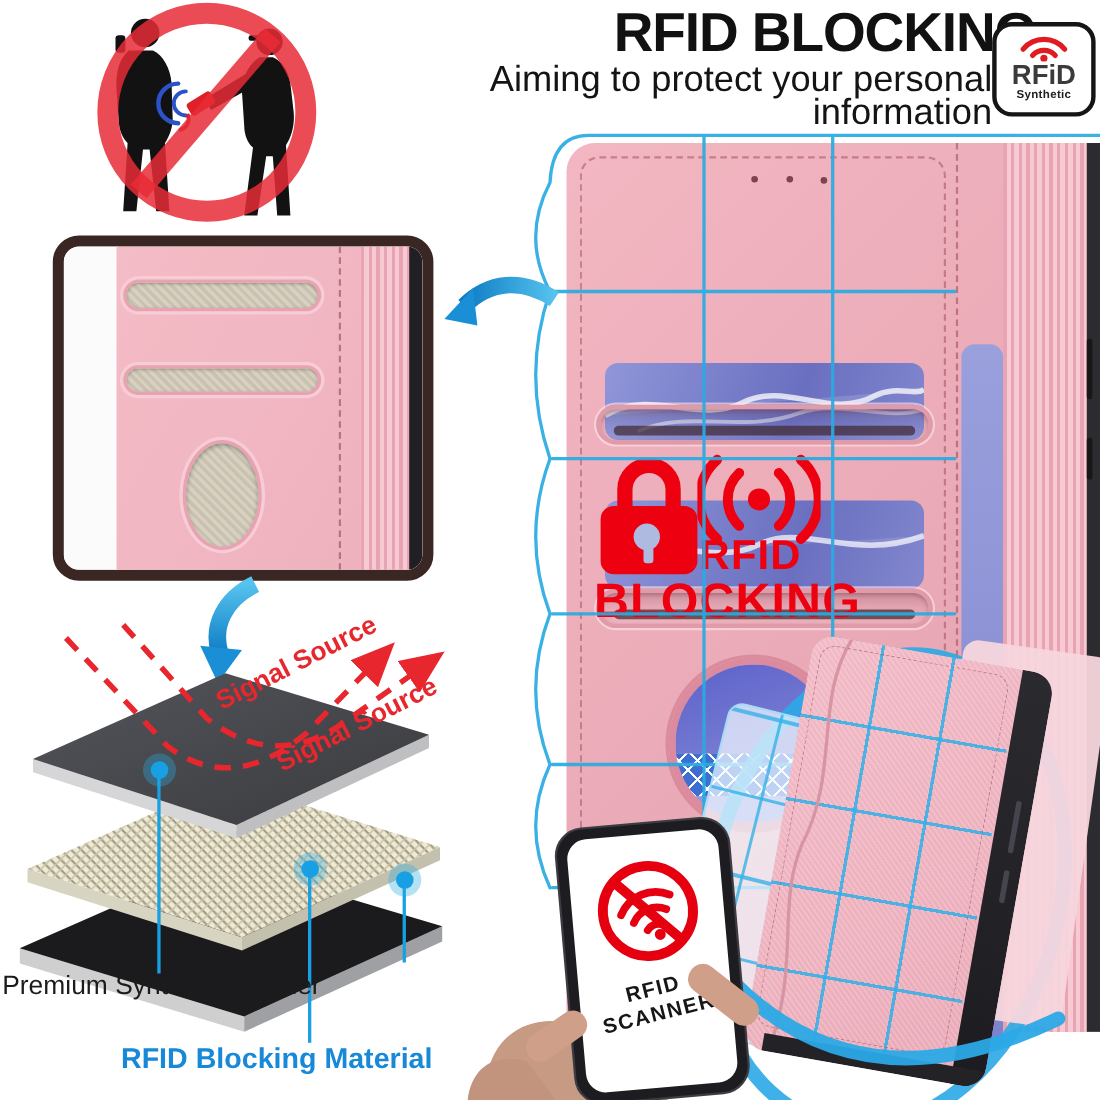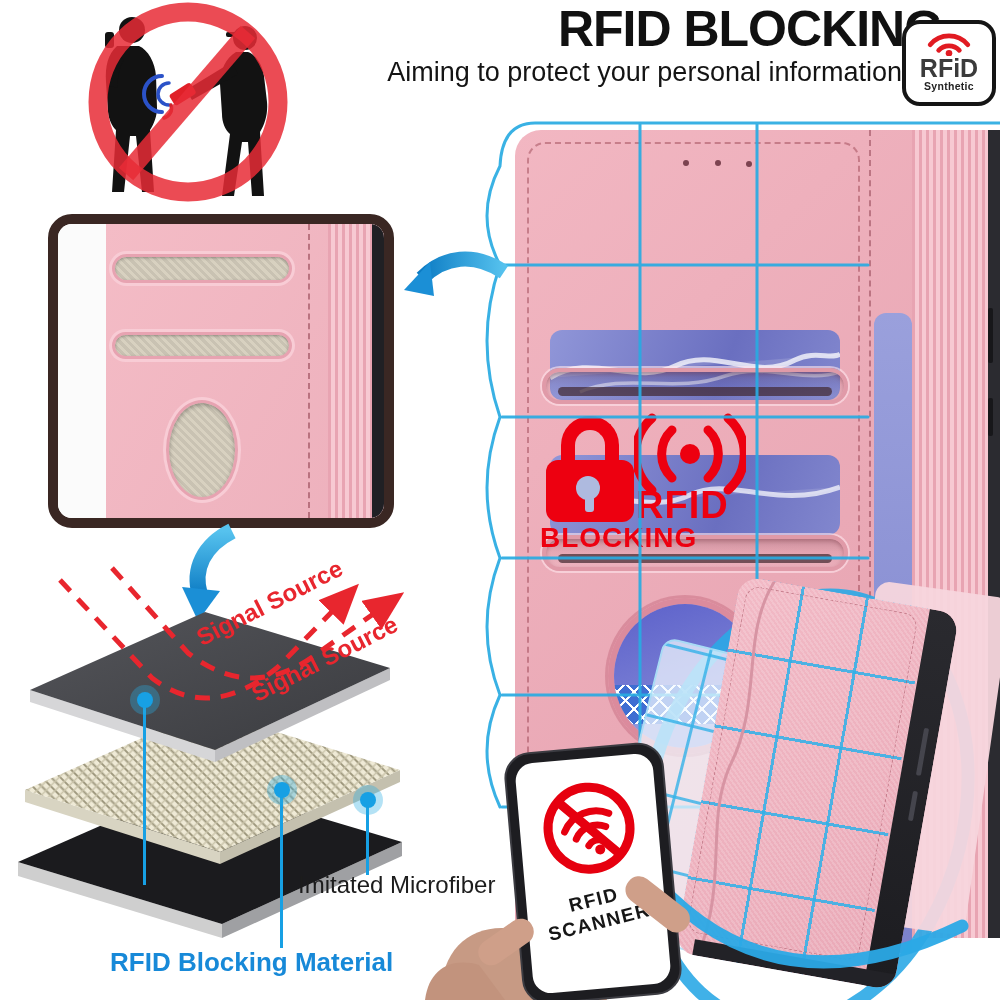--- a/index.html
+++ b/index.html
@@ -3,21 +3,21 @@
 <meta charset="utf-8">
 <style>
   html,body{margin:0;padding:0;background:#fff;}
   #canvas{position:relative;width:1000px;height:1000px;background:#fff;overflow:hidden;
           font-family:"Liberation Sans",sans-serif;color:#111;}
   .abs{position:absolute;}
 
   
   #title{left:535px;top:0px;width:430px;text-align:center;font-size:50px;font-weight:800;
          letter-spacing:-1px;color:#111;}
-  #subtitle{left:290px;top:57px;width:612px;text-align:right;font-size:27px;line-height:30px;color:#141414;}
+  #subtitle{left:290px;top:57px;width:612px;text-align:right;font-size:33px;line-height:30px;color:#141414;}
   #badge{left:902px;top:20px;width:94px;height:86px;border:4px solid #151515;border-radius:18px;
          background:#fff;box-sizing:border-box;display:flex;flex-direction:column;align-items:center;}
   #badge-brand{font-size:25px;font-weight:800;color:#3b3b3b;line-height:24px;}
   #badge-caption{font-size:10.5px;font-weight:700;color:#222;letter-spacing:.3px;}
 
   
   #no-skimming{left:58px;top:2px;width:252px;height:208px;}
 
   
   #interior-photo{left:48px;top:214px;width:346px;height:314px;border:10px solid #3a2723;border-radius:24px;
@@ -73,21 +73,21 @@
   .fp-btn{left:548px;width:5px;background:#17171a;border-radius:2px;}
 
   
   #lock-shackle{left:121px;top:298px;width:58px;height:50px;border:14px solid #ed0010;border-bottom:none;
                 border-radius:30px 30px 0 0;box-sizing:border-box;}
   #lock-body{left:106px;top:342px;width:88px;height:62px;background:#ed0010;border-radius:12px;}
   #keyhole-circle{left:136px;top:358px;width:24px;height:24px;border-radius:50%;background:#aebadf;}
   #keyhole-stem{left:145px;top:378px;width:9px;height:16px;border-radius:3px;background:#aebadf;}
   #broadcast{left:194px;top:294px;width:112px;height:84px;}
   #emblem-l1{left:196px;top:366px;width:130px;font-size:38px;font-weight:800;color:#ed0010;letter-spacing:1px;}
-  #emblem-l2{left:100px;top:404px;width:240px;font-size:28px;font-weight:800;color:#ed0010;letter-spacing:1px;}
+  #emblem-l2{left:100px;top:404px;width:240px;font-size:44px;font-weight:800;color:#ed0010;letter-spacing:1px;}
 
   
   #layers{left:0;top:495px;width:440px;height:505px;}
   .sig-label{font-size:24px;font-weight:700;color:#e8262e;transform:rotate(-27deg);transform-origin:left top;white-space:nowrap;}
   #sig1{left:192px;top:132px;}
   #sig2{left:247px;top:188px;}
   .gdot{width:16px;height:16px;border-radius:50%;background:#17a0e4;box-shadow:0 0 0 7px rgba(41,171,226,.35);}
   .leader{width:3px;background:#17a0e4;}
   .layer-label{font-size:24px;color:#1c1c1c;white-space:nowrap;}
   #label-top{left:2px;top:388px;}
@@ -307,21 +307,21 @@
     <div class="abs sig-label" id="sig1">Signal Source</div>
     <div class="abs sig-label" id="sig2">Signal Source</div>
 
     <div class="abs leader" style="left:143px;top:205px;height:185px;"></div>
     <div class="abs leader" style="left:280px;top:295px;height:158px;"></div>
     <div class="abs leader" style="left:366px;top:305px;height:75px;"></div>
     <div class="abs gdot" style="left:137px;top:197px;"></div>
     <div class="abs gdot" style="left:274px;top:287px;"></div>
     <div class="abs gdot" style="left:360px;top:297px;"></div>
 
-    <div class="abs layer-label" id="label-bottom">Imitated Microfiber</div>
+    <div class="abs layer-label" id="label-top">Premium Synthetic Leather</div>
     <div class="abs layer-label" id="label-mid">RFID Blocking Material</div>
   </div>
 
   <div class="abs" id="standing">
     <svg class="abs" style="left:0;top:0;" width="382" height="442" viewBox="0 0 382 442">
       <ellipse cx="188" cy="252" rx="158" ry="218" transform="rotate(14 188 252)" fill="none" stroke="#2ba9e6" stroke-width="13" opacity=".9"></ellipse>
     </svg>
     <div class="abs" id="st-clear"></div>
     <div class="abs" id="st-pink"></div>
     <div class="abs" id="st-case">

